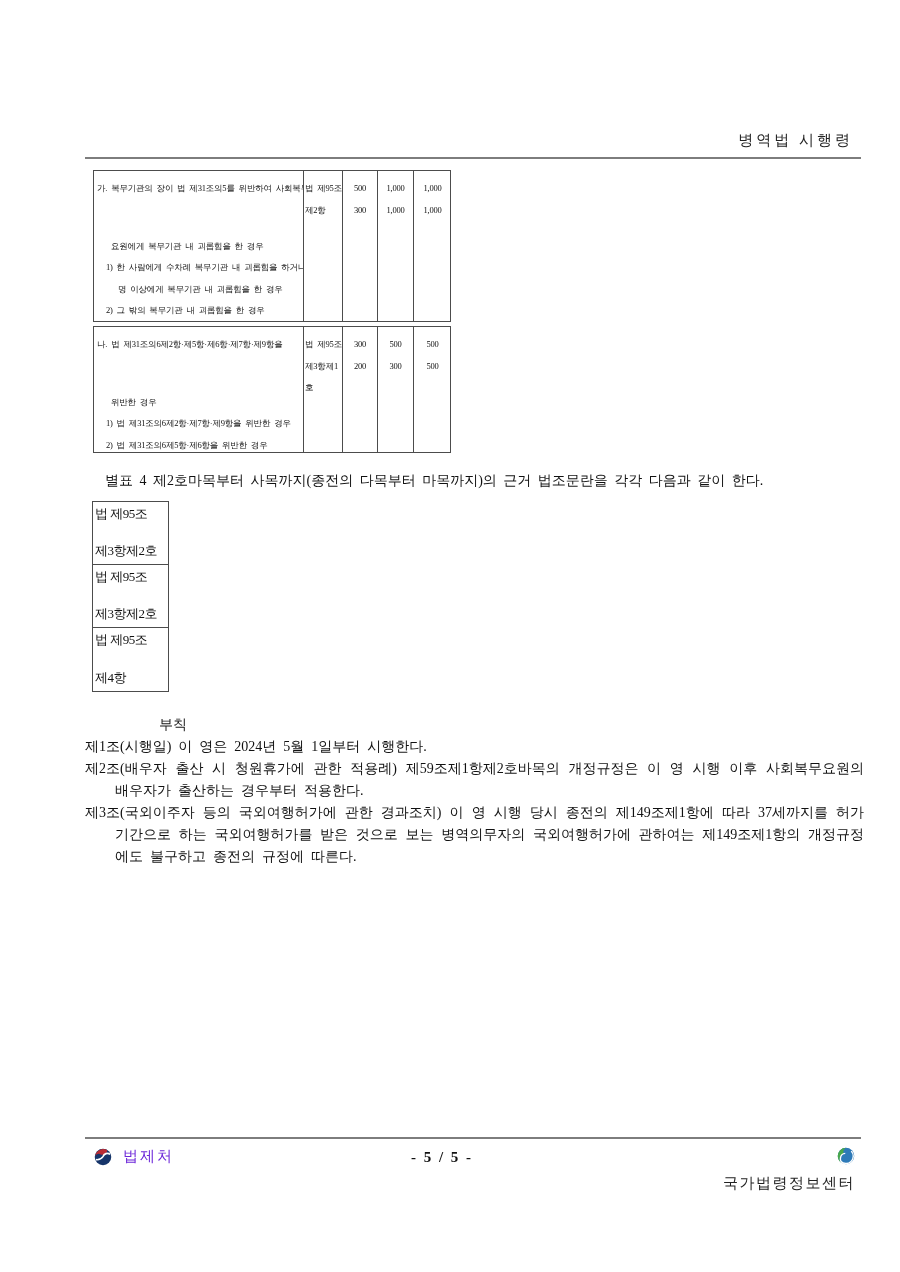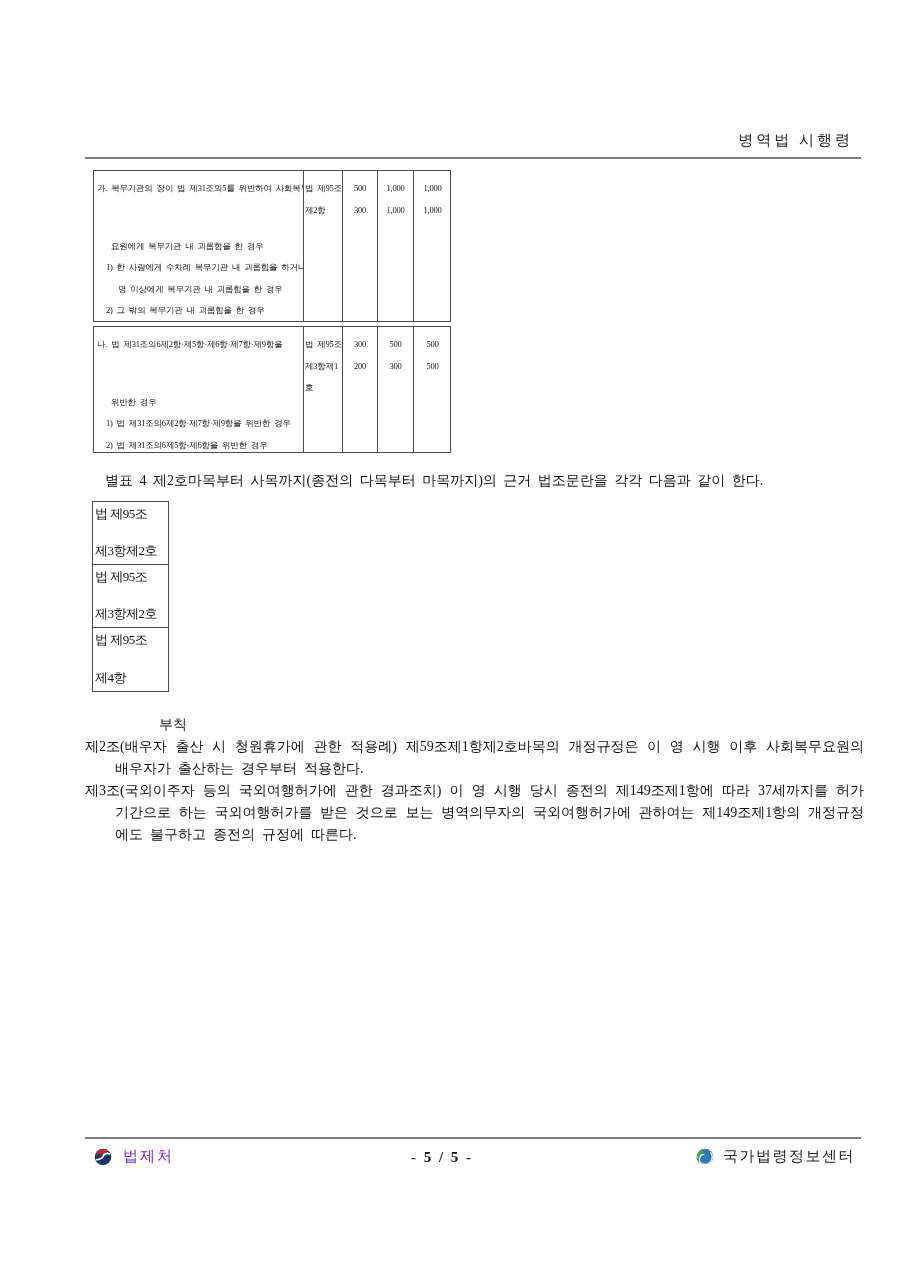--- a/index.html
+++ b/index.html
@@ -67,21 +67,21 @@
     text-align:justify; word-spacing:3.5px;
   }
 
   
   .footer-left { position:absolute; left:94px; top:1147px; display:flex; align-items:center; gap:11px; }
   .footer-left .label { font-size:15px; letter-spacing:2px; color:#6d28d9; }
   .page-indicator {
     position:absolute; left:0; right:16px; top:1149px; text-align:center;
     font-size:15px; font-weight:bold; letter-spacing:2px; color:#111;
   }
-  .footer-right { position:absolute; right:45px; top:1147px; display:flex; align-items:flex-end; gap:9px; }
+  .footer-right { position:absolute; right:45px; top:1147px; display:flex; align-items:flex-end; gap:9px;flex-direction:column; }
   .footer-right .label { font-size:15px; letter-spacing:1.5px; color:#222; }
   .logo-icon { width:18px; height:18px; display:block; }
 </style>
 </head>
 <body>
 
 <div class="page">
 
   <div class="doc-title">병역법 시행령</div>
   <div class="rule rule-top"></div>
@@ -165,20 +165,21 @@
       <div>제3항제2호</div>
     </div>
     <div class="refbox">
       <div>법 제95조</div>
       <div>제4항</div>
     </div>
   </div>
 
   <div class="addendum-title">부칙</div>
   <div class="addendum">
+    <p class="law-article">제1조(시행일) 이 영은 2024년 5월 1일부터 시행한다.</p>
     <p class="law-article">제2조(배우자 출산 시 청원휴가에 관한 적용례) 제59조제1항제2호바목의 개정규정은 이 영 시행 이후 사회복무요원의 배우자가 출산하는 경우부터 적용한다.</p>
     <p class="law-article">제3조(국외이주자 등의 국외여행허가에 관한 경과조치) 이 영 시행 당시 종전의 제149조제1항에 따라 37세까지를 허가기간으로 하는 국외여행허가를 받은 것으로 보는 병역의무자의 국외여행허가에 관하여는 제149조제1항의 개정규정에도 불구하고 종전의 규정에 따른다.</p>
   </div>
 
   <div class="rule rule-bottom"></div>
 
   <div class="footer-left">
     <span>
       <svg class="logo-icon" viewBox="0 0 24 24" aria-hidden="true">
         <circle cx="12" cy="12" r="11" fill="#16356a"></circle>

